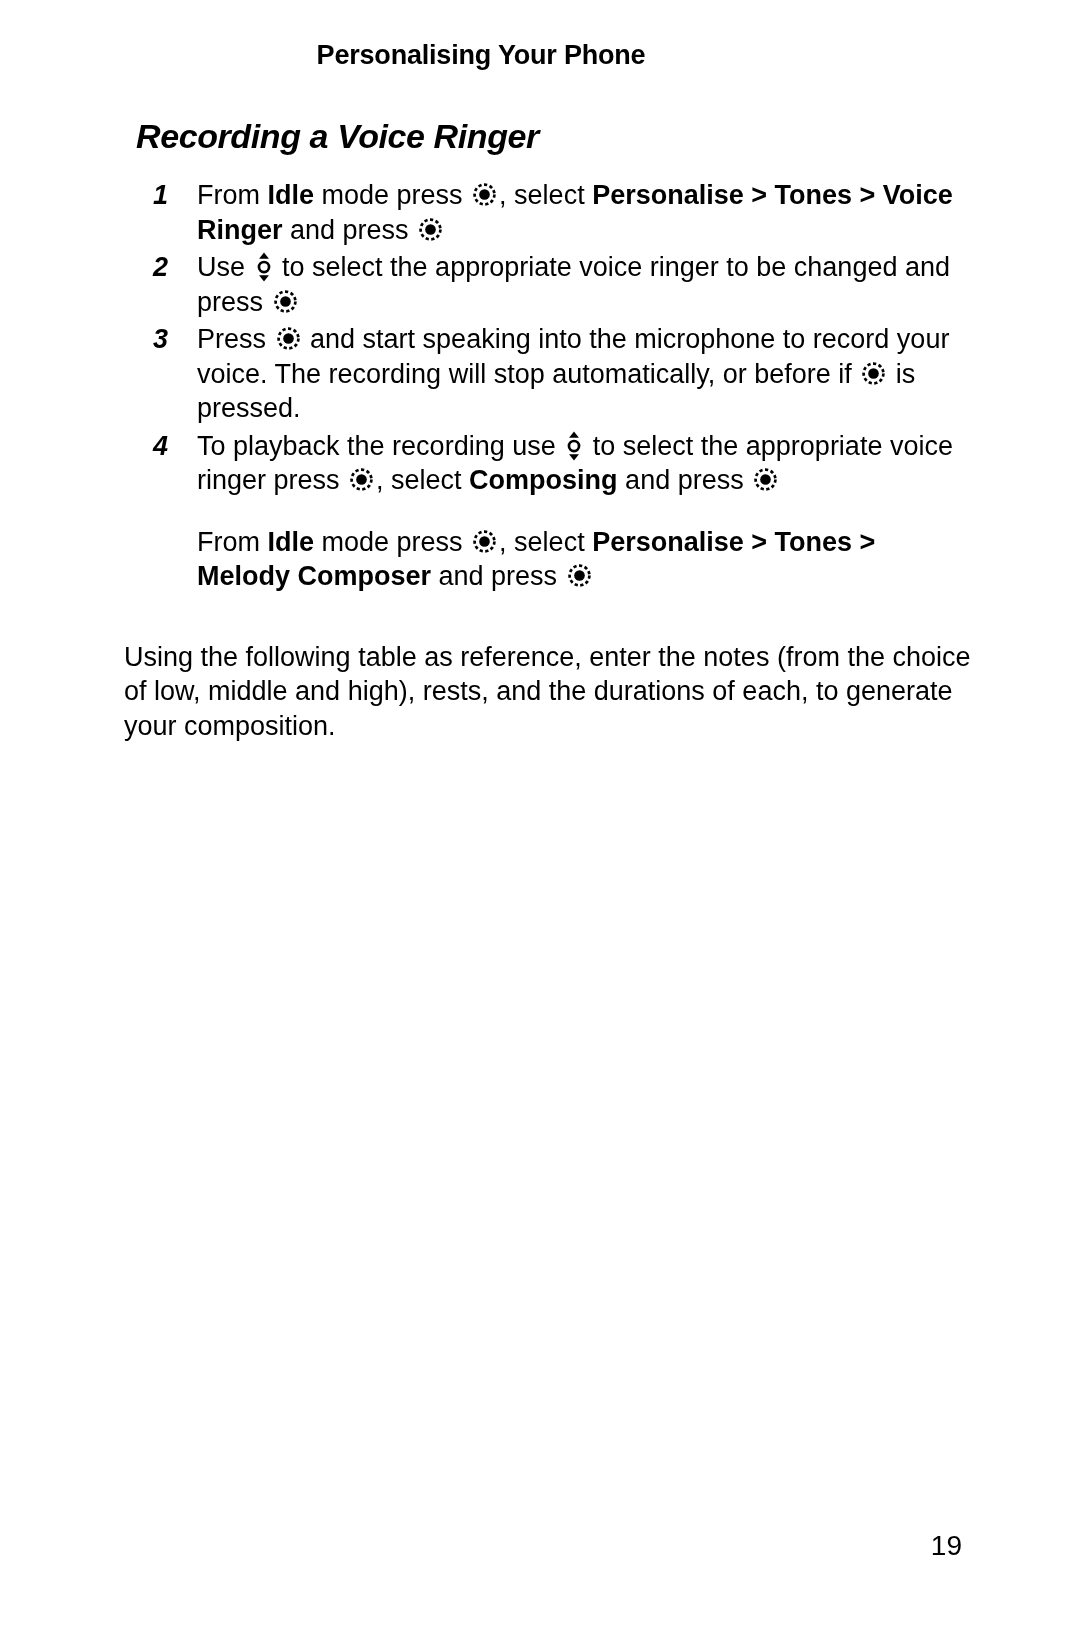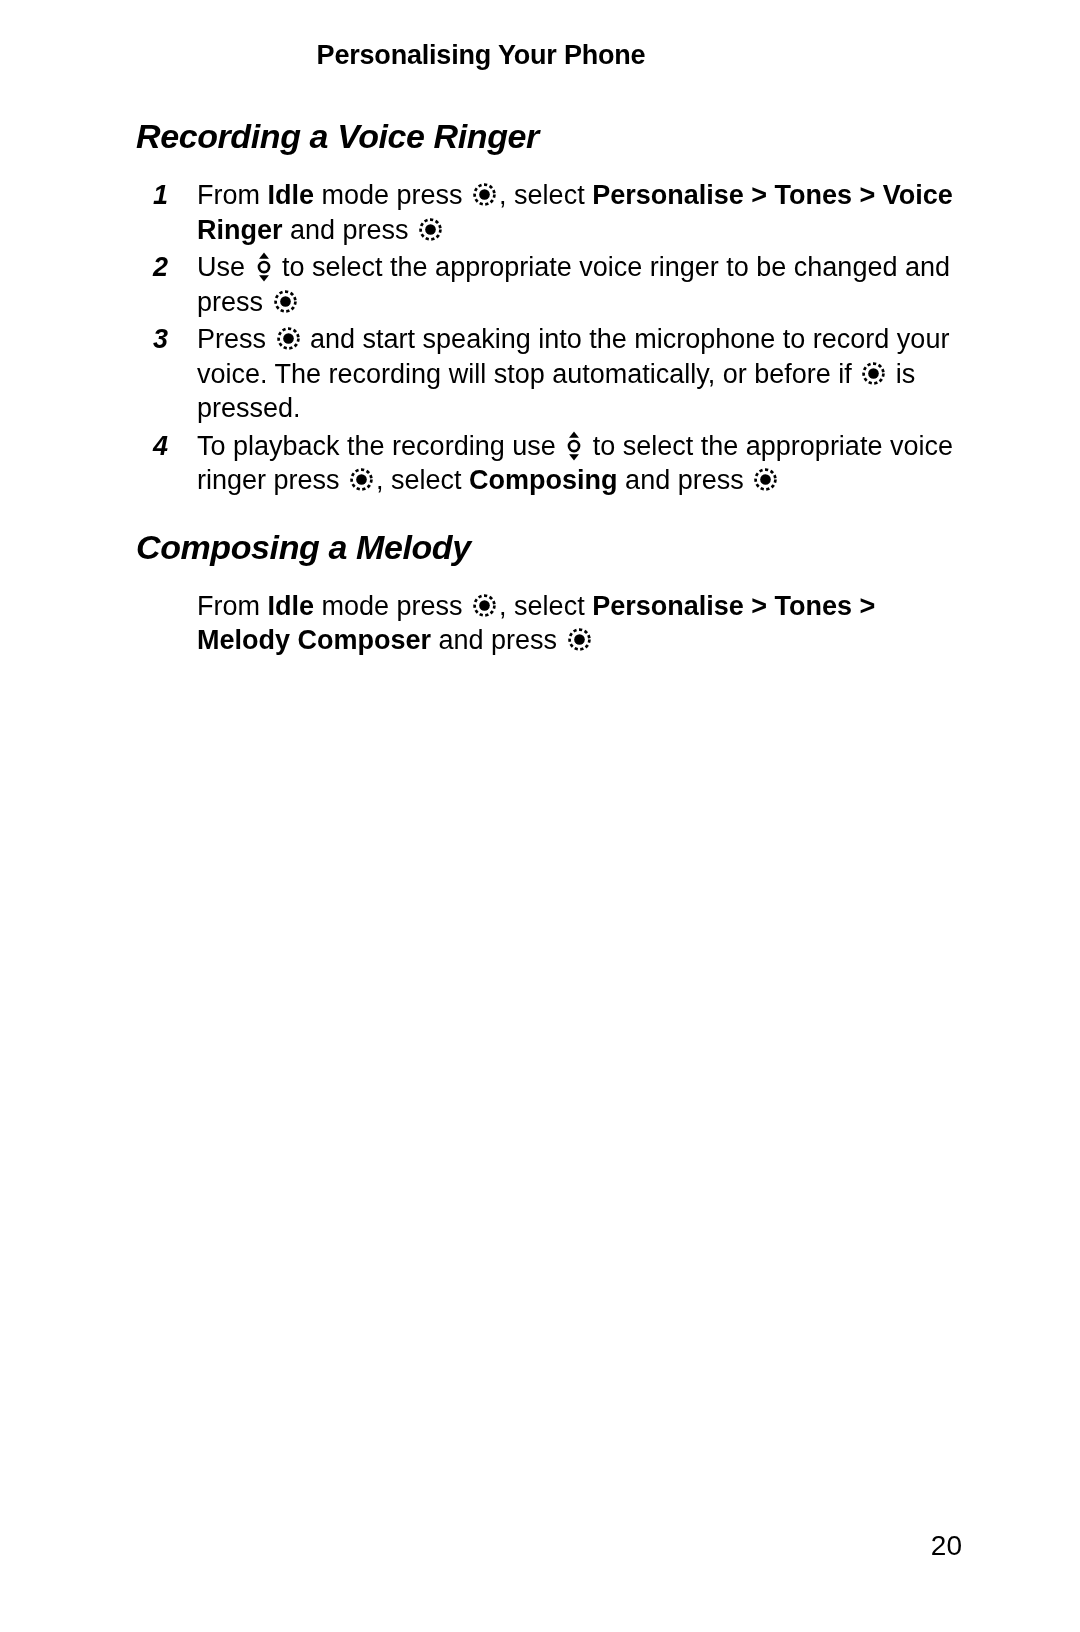--- a/index.html
+++ b/index.html
@@ -193,36 +193,36 @@
                 <circle cx="12" cy="12" r="5.1" fill="#000"></circle>
               </svg></span>, select <b>Composing</b> and press <span class="icon icon-select"><svg viewBox="0 0 24 24" width="25" height="25">
                 <circle cx="12" cy="12" r="9.5" fill="none" stroke="#000" stroke-width="2.6" stroke-dasharray="3.1 2.4" stroke-linecap="butt"></circle>
                 <circle cx="12" cy="12" r="5.1" fill="#000"></circle>
               </svg></span></span>
       </li>
     </ol>
 
     <div class="heading-gap-2"></div>
 
-    <h2 class="section-heading">Composing a Melody</h2>
 
     <div class="heading-gap-1"></div>
 
     <p class="indent rich">From <b>Idle</b> mode press <span class="icon icon-select"><svg viewBox="0 0 24 24" width="25" height="25">
             <circle cx="12" cy="12" r="9.5" fill="none" stroke="#000" stroke-width="2.6" stroke-dasharray="3.1 2.4" stroke-linecap="butt"></circle>
             <circle cx="12" cy="12" r="5.1" fill="#000"></circle>
           </svg></span>, select <b>Personalise &gt; Tones &gt; Melody Composer</b> and press <span class="icon icon-select"><svg viewBox="0 0 24 24" width="25" height="25">
             <circle cx="12" cy="12" r="9.5" fill="none" stroke="#000" stroke-width="2.6" stroke-dasharray="3.1 2.4" stroke-linecap="butt"></circle>
             <circle cx="12" cy="12" r="5.1" fill="#000"></circle>
           </svg></span></p>
 
     <div class="spacer-big"></div>
 
+    <p class="flush rich">Using the following table as reference, enter the notes (from the choice of low, middle and high), rests, and the durations of each, to generate your composition.</p>
 
     <div class="spacer-small"></div>
 
 
 
   </div>
 
-  <div class="page-number">20</div>
+  <div class="page-number">19</div>
 
 </div>
 
 </body></html>

